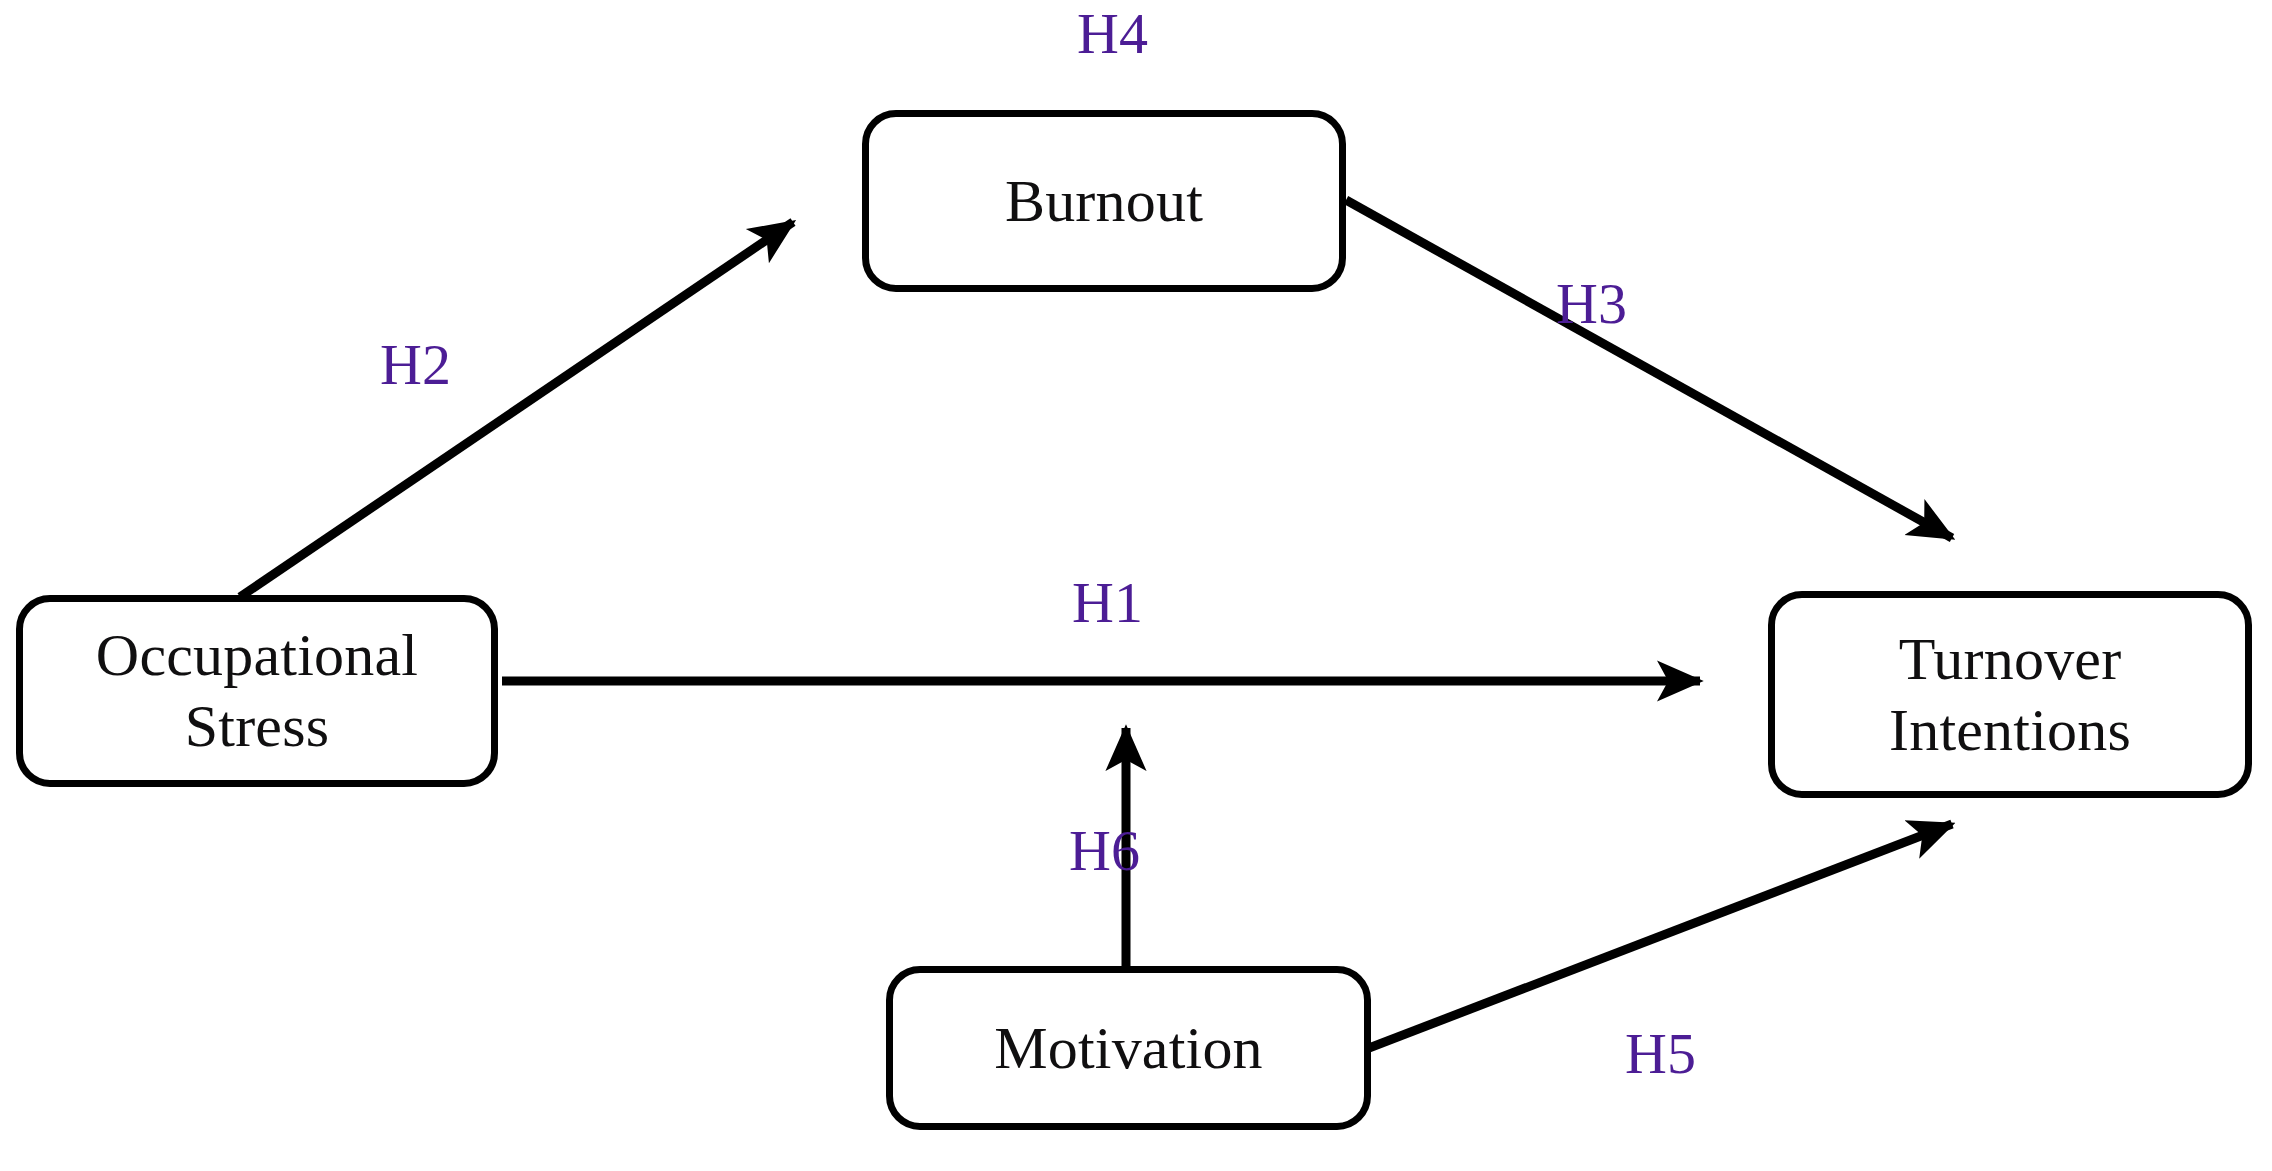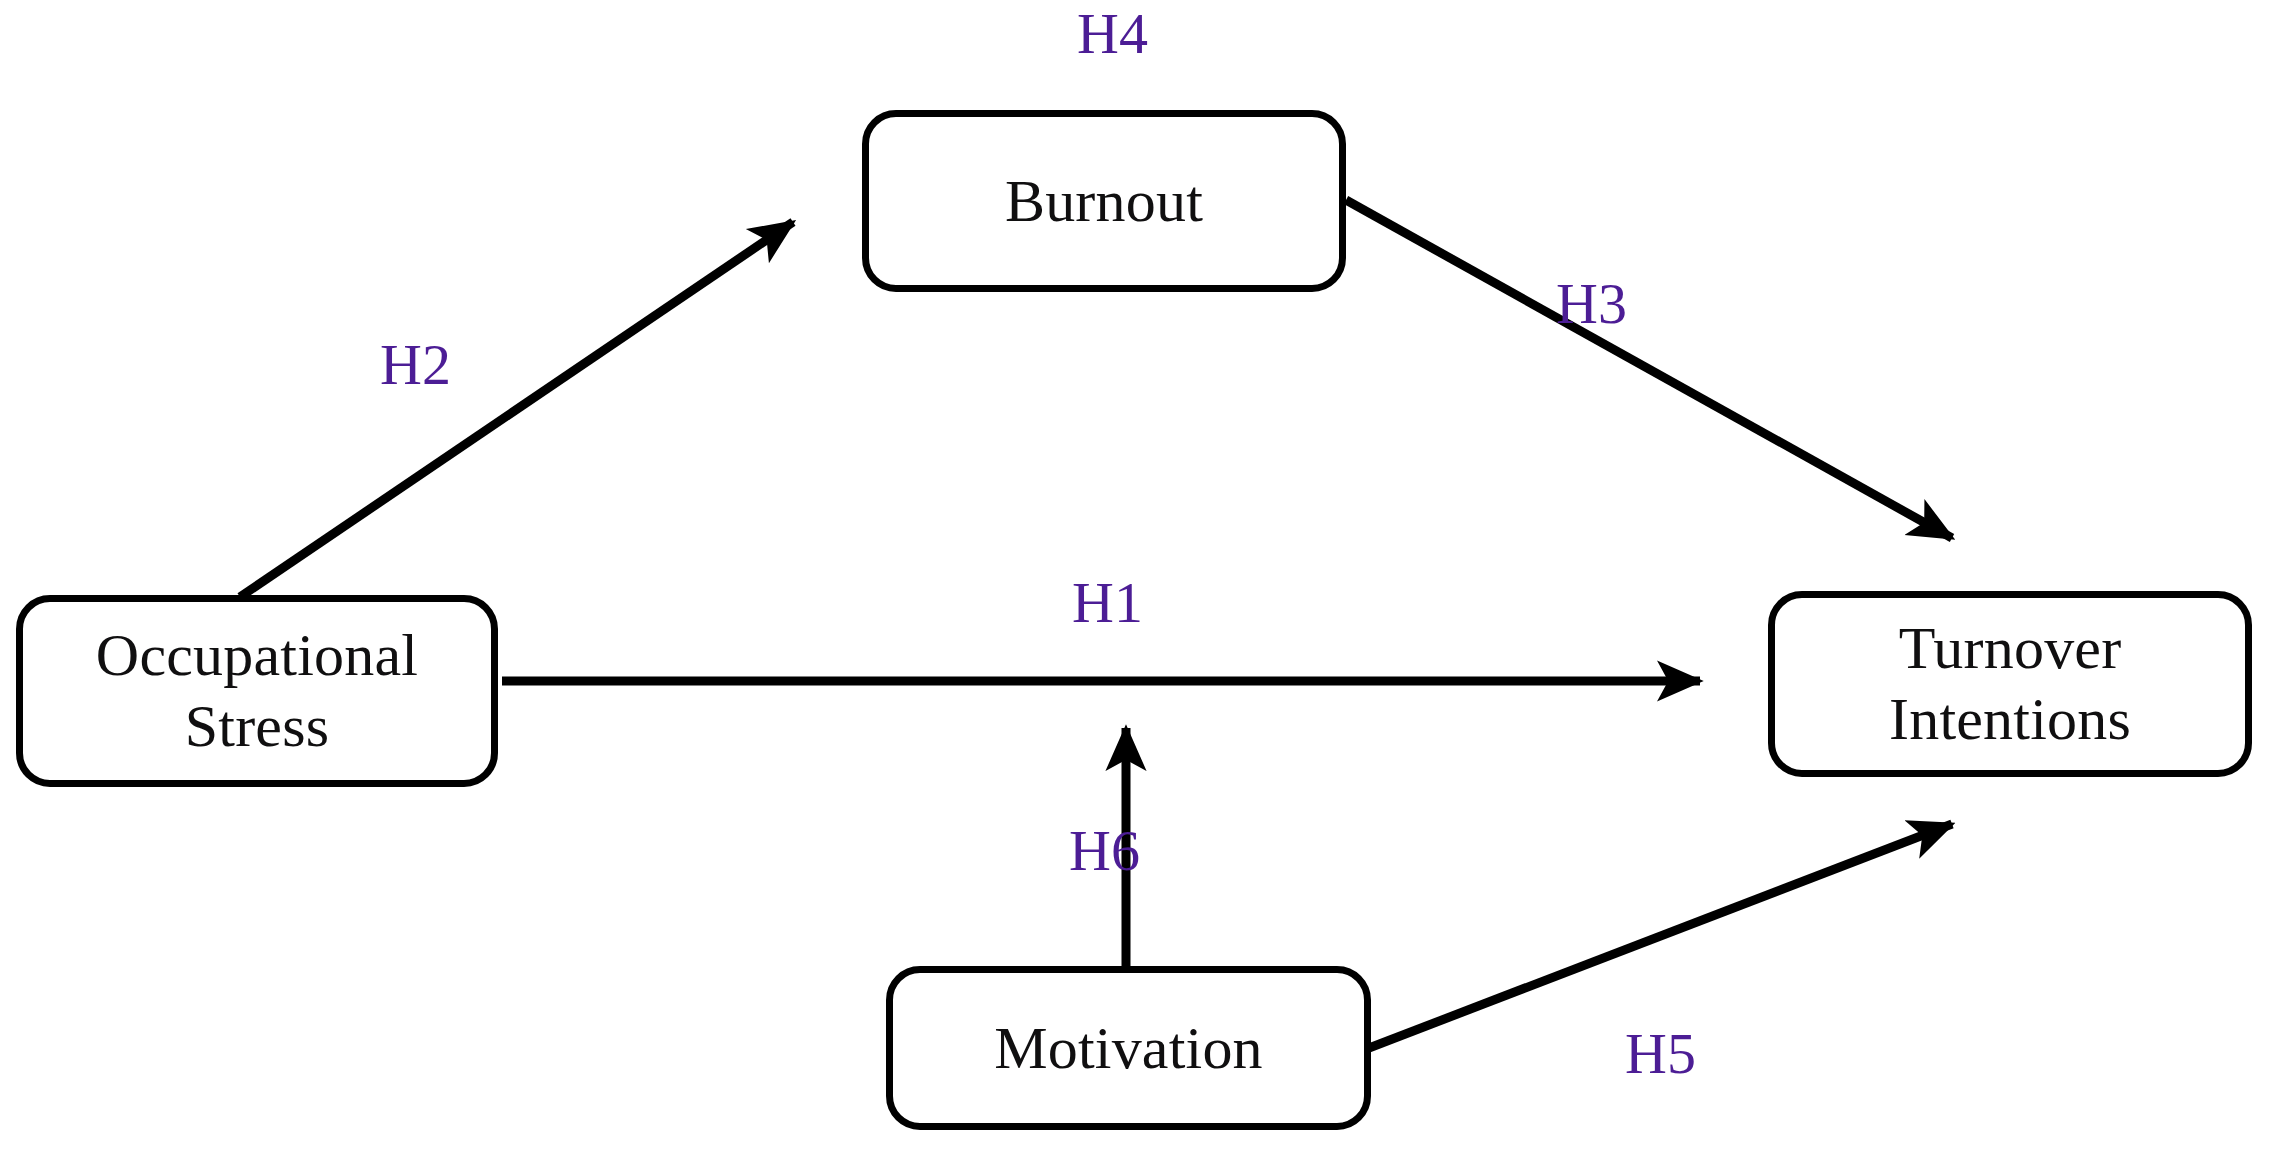--- a/index.html
+++ b/index.html
@@ -52,21 +52,21 @@
     font-size: 58px;
     line-height: 1;
     color: #4c1d95;
     white-space: nowrap;
     z-index: 4;
   }
 
   
   #node-occupational-stress { left: 16px;   top: 595px;  width: 482px; height: 192px; }
   #node-burnout            { left: 862px;  top: 110px;  width: 484px; height: 182px; }
-  #node-turnover           { left: 1768px; top: 591px;  width: 484px; height: 186px; }
+  #node-turnover           { left: 1768px; top: 591px;  width: 484px; height: 207px; }
   #node-motivation         { left: 886px;  top: 966px;  width: 485px; height: 164px; }
 
   
   #label-h4 { left: 1077px; top: 5px;    }
   #label-h2 { left: 380px;  top: 336px;  }
   #label-h3 { left: 1556px; top: 275px;  }
   #label-h1 { left: 1072px; top: 574px;  }
   #label-h6 { left: 1069px; top: 822px;  }
   #label-h5 { left: 1625px; top: 1025px; }
 </style>

